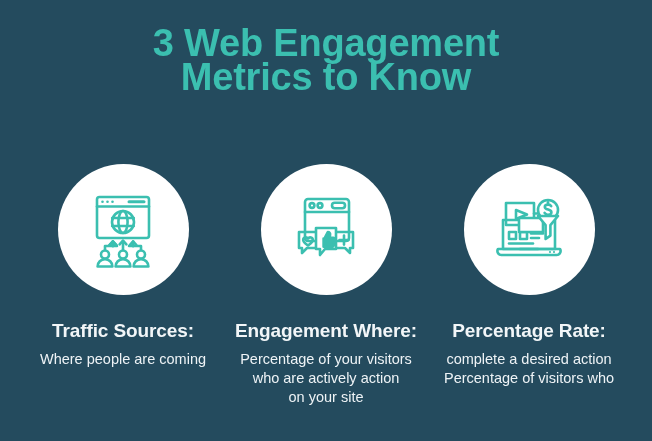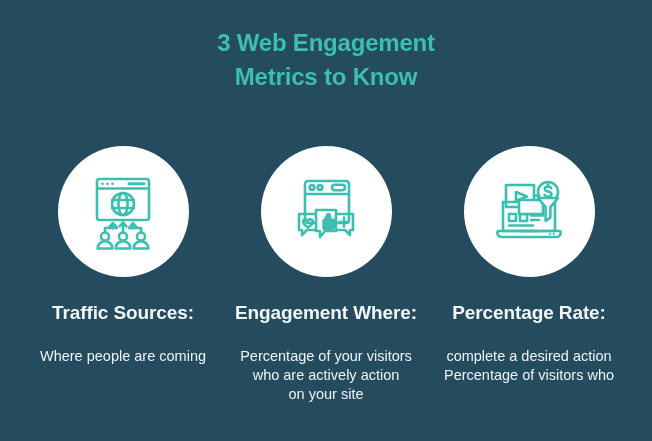--- a/index.html
+++ b/index.html
@@ -20,31 +20,31 @@
     position: relative;
     box-sizing: border-box;
   }
   .title {
     position: absolute;
     top: 26px;
     left: 0;
     width: 652px;
     text-align: center;
     color: #3bbfb0;
-    font-size: 24px;
+    font-size: 38px;
     font-weight: bold;
     line-height: 34px;
     letter-spacing: -0.2px;
   }
   .title-line {
     display: block;
   }
   .columns {
     position: absolute;
-    top: 146px;
+    top: 164px;
     left: 0;
     width: 652px;
     display: flex;
     flex-direction: row;
     justify-content: center;
     align-items: flex-start;
   }
   .column {
     width: 203px;
     display: flex;
@@ -67,21 +67,21 @@
   .col-heading {
     margin-top: 24px;
     color: #f2f6f8;
     font-size: 19px;
     font-weight: bold;
     text-align: center;
     line-height: 24px;
     letter-spacing: -0.1px;
   }
   .col-body {
-    margin-top: 22px;
+    margin-top: 7px;
     color: #eef3f6;
     font-size: 14.5px;
     font-weight: normal;
     text-align: center;
     line-height: 19px;
     width: 196px;
   }
   .col-body span {
     display: block;
   }

